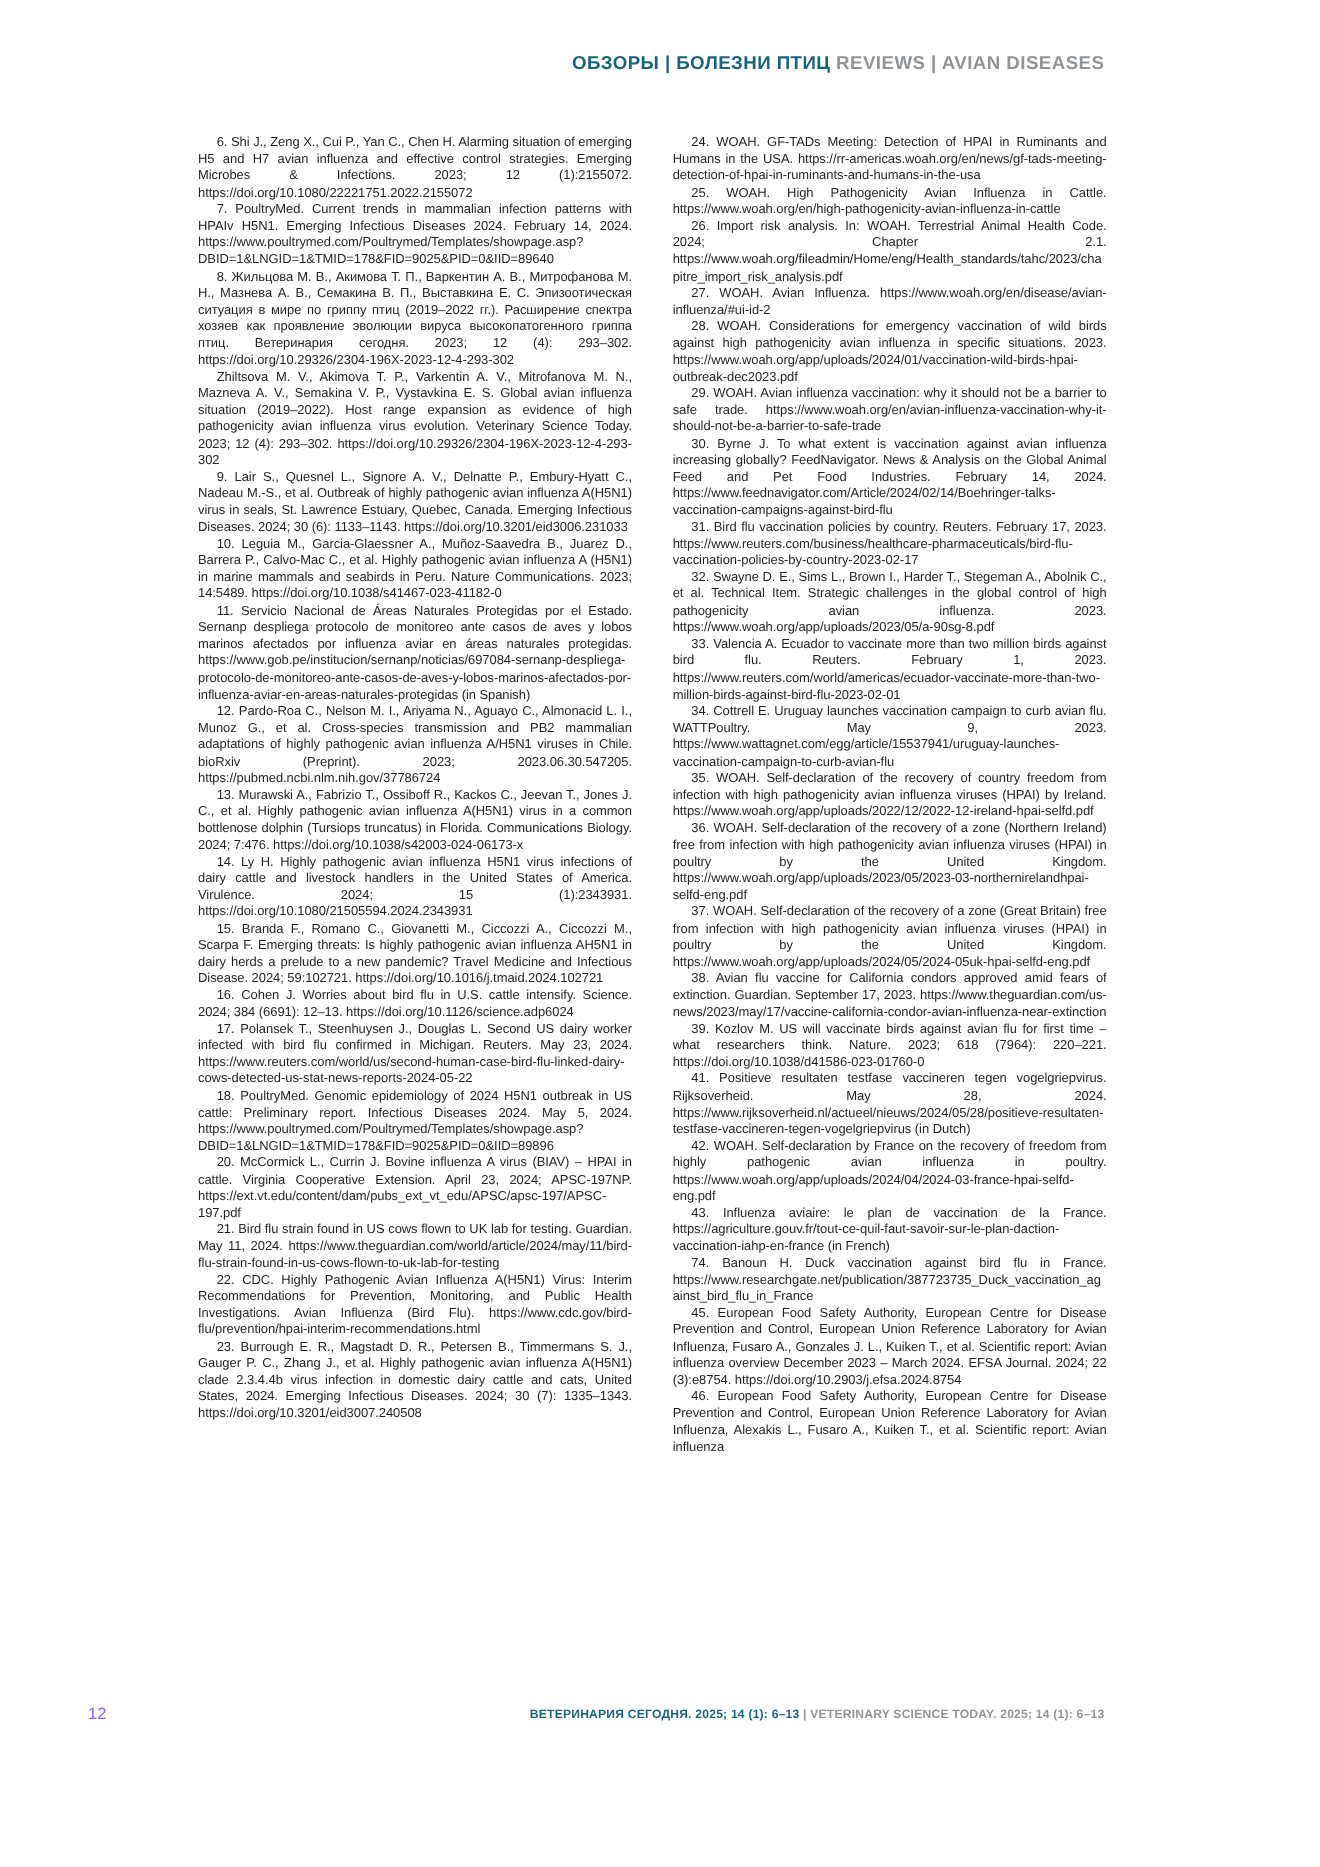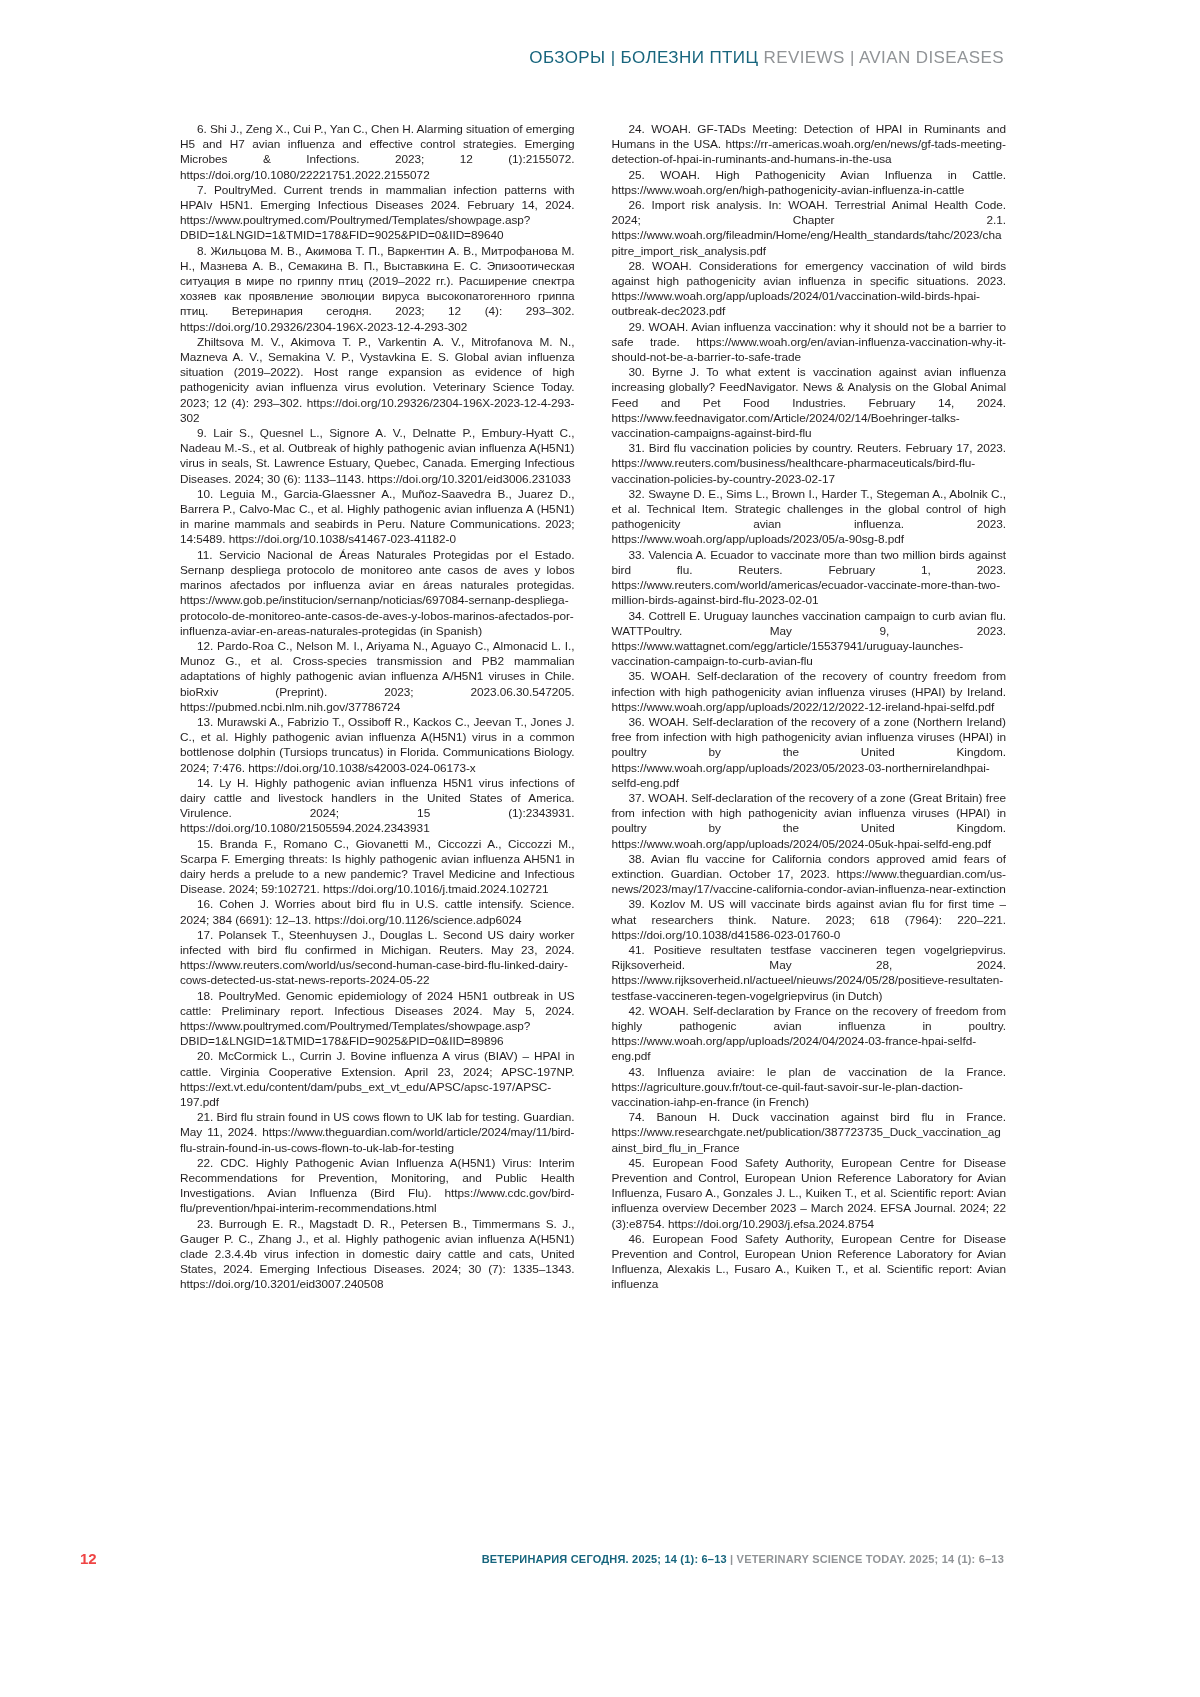--- a/index.html
+++ b/index.html
@@ -21,21 +21,21 @@
     background: #ffffff;
   }
   
   .running-head {
     position: absolute;
     top: 48px;
     left: 0;
     right: 196px;
     text-align: right;
     font-size: 17px;
-    font-weight: normal;
+    font-weight: bold;
     letter-spacing: 0.4px;
     white-space: nowrap;
   }
   .head-ru { color: #17657d; }
   .head-en { color: #919497; }
   
   .columns {
     position: absolute;
     top: 122px;
     left: 180px;
@@ -66,22 +66,22 @@
     left: 0;
     right: 0;
     top: 1550px;
     height: 30px;
   }
   .page-num {
     position: absolute;
     left: 80px;
     top: 0;
     font-size: 15px;
-    font-weight: bold;
-    color: #ef4444;
+    font-weight: normal;
+    color: #8b5cf6;
   }
   .journal-line {
     position: absolute;
     right: 196px;
     top: 3px;
     font-size: 11px;
     font-weight: bold;
     letter-spacing: 0.2px;
     white-space: nowrap;
     text-align: right;
@@ -117,31 +117,32 @@
         <p class="ref">18. PoultryMed. Genomic epidemiology of 2024 H5N1 outbreak in US cattle: Preliminary report. Infectious Diseases 2024. May 5, 2024. https://www.poultrymed.com/Poultrymed/Templates/showpage.asp?DBID=1&amp;LNGID=1&amp;TMID=178&amp;FID=9025&amp;PID=0&amp;IID=89896</p>
         <p class="ref">20. McCormick L., Currin J. Bovine influenza A virus (BIAV) – HPAI in cattle. Virginia Cooperative Extension. April 23, 2024; APSC-197NP. https://ext.vt.edu/content/dam/pubs_ext_vt_edu/APSC/apsc-197/APSC-197.pdf</p>
         <p class="ref">21. Bird flu strain found in US cows flown to UK lab for testing. Guardian. May 11, 2024. https://www.theguardian.com/world/article/2024/may/11/bird-flu-strain-found-in-us-cows-flown-to-uk-lab-for-testing</p>
         <p class="ref">22. CDC. Highly Pathogenic Avian Influenza A(H5N1) Virus: Interim Recommendations for Prevention, Monitoring, and Public Health Investigations. Avian Influenza (Bird Flu). https://www.cdc.gov/bird-flu/prevention/hpai-interim-recommendations.html</p>
         <p class="ref">23. Burrough E. R., Magstadt D. R., Petersen B., Timmermans S. J., Gauger P. C., Zhang J., et al. Highly pathogenic avian influenza A(H5N1) clade 2.3.4.4b virus infection in domestic dairy cattle and cats, United States, 2024. Emerging Infectious Diseases. 2024; 30 (7): 1335–1343. https://doi.org/10.3201/eid3007.240508</p>
       </div>
     <div class="col">
         <p class="ref">24. WOAH. GF-TADs Meeting: Detection of HPAI in Ruminants and Humans in the USA. https://rr-americas.woah.org/en/news/gf-tads-meeting-detection-of-hpai-in-ruminants-and-humans-in-the-usa</p>
         <p class="ref">25. WOAH. High Pathogenicity Avian Influenza in Cattle. https://www.woah.org/en/high-pathogenicity-avian-influenza-in-cattle</p>
         <p class="ref">26. Import risk analysis. In: WOAH. Terrestrial Animal Health Code. 2024; Chapter 2.1. https://www.woah.org/fileadmin/Home/eng/Health_standards/tahc/2023/chapitre_import_risk_analysis.pdf</p>
+        <p class="ref">27. WOAH. Avian Influenza. https://www.woah.org/en/disease/avian-influenza/#ui-id-2</p>
         <p class="ref">28. WOAH. Considerations for emergency vaccination of wild birds against high pathogenicity avian influenza in specific situations. 2023. https://www.woah.org/app/uploads/2024/01/vaccination-wild-birds-hpai-outbreak-dec2023.pdf</p>
         <p class="ref">29. WOAH. Avian influenza vaccination: why it should not be a barrier to safe trade. https://www.woah.org/en/avian-influenza-vaccination-why-it-should-not-be-a-barrier-to-safe-trade</p>
         <p class="ref">30. Byrne J. To what extent is vaccination against avian influenza increasing globally? FeedNavigator. News &amp; Analysis on the Global Animal Feed and Pet Food Industries. February 14, 2024. https://www.feednavigator.com/Article/2024/02/14/Boehringer-talks-vaccination-campaigns-against-bird-flu</p>
         <p class="ref">31. Bird flu vaccination policies by country. Reuters. February 17, 2023. https://www.reuters.com/business/healthcare-pharmaceuticals/bird-flu-vaccination-policies-by-country-2023-02-17</p>
         <p class="ref">32. Swayne D. E., Sims L., Brown I., Harder T., Stegeman A., Abolnik C., et al. Technical Item. Strategic challenges in the global control of high pathogenicity avian influenza. 2023. https://www.woah.org/app/uploads/2023/05/a-90sg-8.pdf</p>
         <p class="ref">33. Valencia A. Ecuador to vaccinate more than two million birds against bird flu. Reuters. February 1, 2023. https://www.reuters.com/world/americas/ecuador-vaccinate-more-than-two-million-birds-against-bird-flu-2023-02-01</p>
         <p class="ref">34. Cottrell E. Uruguay launches vaccination campaign to curb avian flu. WATTPoultry. May 9, 2023. https://www.wattagnet.com/egg/article/15537941/uruguay-launches-vaccination-campaign-to-curb-avian-flu</p>
         <p class="ref">35. WOAH. Self-declaration of the recovery of country freedom from infection with high pathogenicity avian influenza viruses (HPAI) by Ireland. https://www.woah.org/app/uploads/2022/12/2022-12-ireland-hpai-selfd.pdf</p>
         <p class="ref">36. WOAH. Self-declaration of the recovery of a zone (Northern Ireland) free from infection with high pathogenicity avian influenza viruses (HPAI) in poultry by the United Kingdom. https://www.woah.org/app/uploads/2023/05/2023-03-northernirelandhpai-selfd-eng.pdf</p>
         <p class="ref">37. WOAH. Self-declaration of the recovery of a zone (Great Britain) free from infection with high pathogenicity avian influenza viruses (HPAI) in poultry by the United Kingdom. https://www.woah.org/app/uploads/2024/05/2024-05uk-hpai-selfd-eng.pdf</p>
-        <p class="ref">38. Avian flu vaccine for California condors approved amid fears of extinction. Guardian. October 17, 2023. https://www.theguardian.com/us-news/2023/may/17/vaccine-california-condor-avian-influenza-near-extinction</p>
+        <p class="ref">38. Avian flu vaccine for California condors approved amid fears of extinction. Guardian. September 17, 2023. https://www.theguardian.com/us-news/2023/may/17/vaccine-california-condor-avian-influenza-near-extinction</p>
         <p class="ref">39. Kozlov M. US will vaccinate birds against avian flu for first time – what researchers think. Nature. 2023; 618 (7964): 220–221. https://doi.org/10.1038/d41586-023-01760-0</p>
         <p class="ref">41. Positieve resultaten testfase vaccineren tegen vogelgriepvirus. Rijksoverheid. May 28, 2024. https://www.rijksoverheid.nl/actueel/nieuws/2024/05/28/positieve-resultaten-testfase-vaccineren-tegen-vogelgriepvirus (in Dutch)</p>
         <p class="ref">42. WOAH. Self-declaration by France on the recovery of freedom from highly pathogenic avian influenza in poultry. https://www.woah.org/app/uploads/2024/04/2024-03-france-hpai-selfd-eng.pdf</p>
         <p class="ref">43. Influenza aviaire: le plan de vaccination de la France. https://agriculture.gouv.fr/tout-ce-quil-faut-savoir-sur-le-plan-daction-vaccination-iahp-en-france (in French)</p>
         <p class="ref">74. Banoun H. Duck vaccination against bird flu in France. https://www.researchgate.net/publication/387723735_Duck_vaccination_against_bird_flu_in_France</p>
         <p class="ref">45. European Food Safety Authority, European Centre for Disease Prevention and Control, European Union Reference Laboratory for Avian Influenza, Fusaro A., Gonzales J. L., Kuiken T., et al. Scientific report: Avian influenza overview December 2023 – March 2024. EFSA Journal. 2024; 22 (3):e8754. https://doi.org/10.2903/j.efsa.2024.8754</p>
         <p class="ref">46. European Food Safety Authority, European Centre for Disease Prevention and Control, European Union Reference Laboratory for Avian Influenza, Alexakis L., Fusaro A., Kuiken T., et al. Scientific report: Avian influenza</p>
       </div>
   </div>
 

